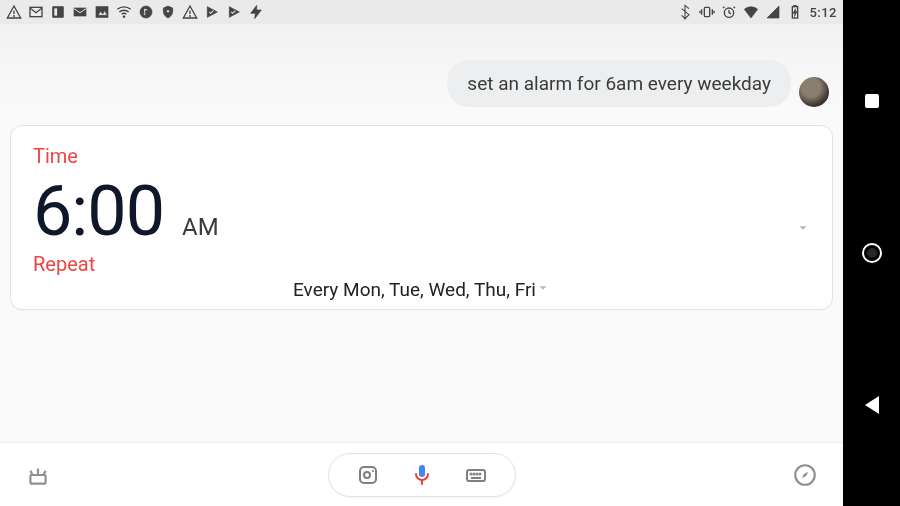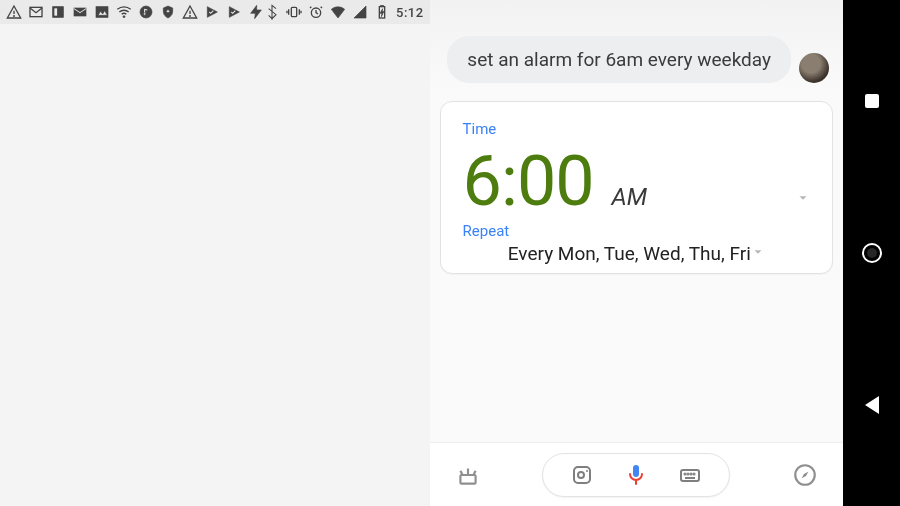--- a/index.html
+++ b/index.html
@@ -1,42 +1,42 @@
 <!DOCTYPE html>
 <html><head>
 <meta charset="utf-8">
 <style>
   * { box-sizing: border-box; margin: 0; padding: 0; }
   html, body { width: 900px; height: 506px; overflow: hidden; font-family: Roboto, Arial, sans-serif; }
   .device { display: flex; width: 900px; height: 506px; }
-  .screen { width: 843px; height: 506px; background: #f4f4f4; display: flex; flex-direction: row; position: relative; }
+  .screen { width: 843px; height: 506px; background: #f4f4f4; display: flex; flex-direction: column; position: relative; }
   .navbar { width: 57px; height: 506px; background: #000; display: flex; flex-direction: column; align-items: center; justify-content: space-between; padding: 90px 0 90px 0; }
   .nav-btn { width: 22px; height: 22px; display: flex; align-items: center; justify-content: center; }
   .nav-square { width: 14px; height: 14px; background: #fff; border-radius: 2px; }
   .nav-circle { width: 20px; height: 20px; border: 2px solid #fff; border-radius: 50%; background: transparent; position: relative; }
   .nav-circle::after { content: ""; position: absolute; inset: 3px; border-radius: 50%; background: #fff; opacity: .15; }
   .nav-tri { width: 0; height: 0; border-top: 9px solid transparent; border-bottom: 9px solid transparent; border-right: 14px solid #fff; }
 
   .statusbar { height: 24px; background: #eaeaea; display: flex; align-items: center; justify-content: space-between; padding: 0 6px; color: #444; font-size: 13px; }
   .sb-left, .sb-right { display: flex; align-items: center; gap: 6px; }
   .sb-ico { width: 16px; height: 16px; display: inline-flex; align-items: center; justify-content: center; }
   .sb-ico svg { width: 16px; height: 16px; fill: #444; stroke: #444; }
   .sb-time { font-weight: 500; letter-spacing: .5px; }
 
   .content { flex: 1; position: relative; background: linear-gradient(#f2f2f2, #fafafa 18%, #fafafa); }
   .user-row { display: flex; justify-content: flex-end; align-items: flex-end; padding: 36px 14px 0 0; gap: 8px; }
   .bubble { background: #eceef0; color: #3b3b3b; border-radius: 22px; padding: 12px 20px; font-size: 19px; max-width: 520px; }
   .avatar { width: 30px; height: 30px; border-radius: 50%; background: radial-gradient(circle at 40% 35%, #8a7e70 0 35%, #3a312a 70%); margin-top: -28px; }
 
   .card { margin: 18px 10px 0 10px; background: #fff; border: 1px solid #e2e2e2; border-radius: 12px; padding: 18px 22px 8px 22px; box-shadow: 0 1px 1px rgba(0,0,0,.03); }
-  .label { color: #3b82f6; font-size: 15px; margin-bottom: 2px; }
+  .label { color: #ef4444; font-size: 20px; margin-bottom: 2px; }
   .time-row { display: flex; align-items: baseline; justify-content: space-between; }
   .time-left { display: flex; align-items: baseline; gap: 18px; }
-  .time-big { font-size: 70px; font-weight: 400; color: #4d7c0f; letter-spacing: -1px; }
-  .ampm { font-size: 24px; color: #3a3a3a; font-style: italic; }
+  .time-big { font-size: 70px; font-weight: 400; color: #0f172a; letter-spacing: -1px; }
+  .ampm { font-size: 24px; color: #3a3a3a; }
   .chev { color: #b7b7b7; }
   .repeat-block { }
   .repeat-row { display: flex; align-items: center; justify-content: center; }
   .repeat-val { font-size: 19px; color: #222; }
 
   .bottombar { position: absolute; bottom: 0; left: 0; right: 0; height: 64px; background: #fff; border-top: 1px solid #eee; display: flex; align-items: center; justify-content: space-between; padding: 0 18px; }
   .bb-side { width: 40px; display: flex; align-items: center; justify-content: center; color: #8f8f8f; }
   .pill { display: flex; align-items: center; gap: 28px; border: 1px solid #e3e3e3; border-radius: 30px; padding: 8px 26px; background: #fff; box-shadow: 0 1px 2px rgba(0,0,0,.05); }
   .pill .pbtn { width: 26px; height: 26px; display: flex; align-items: center; justify-content: center; color: #7f7f7f; }
   .mic svg { width: 24px; height: 24px; }

